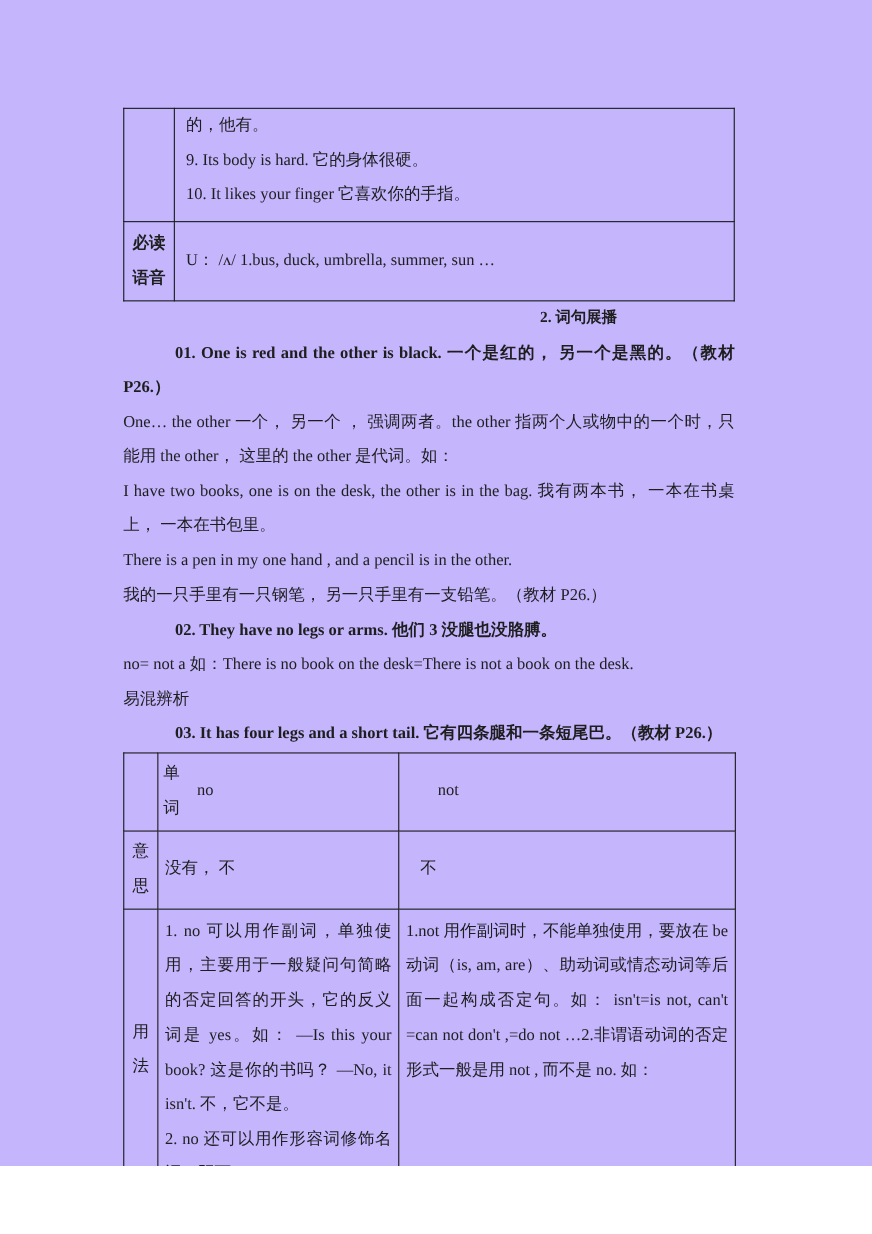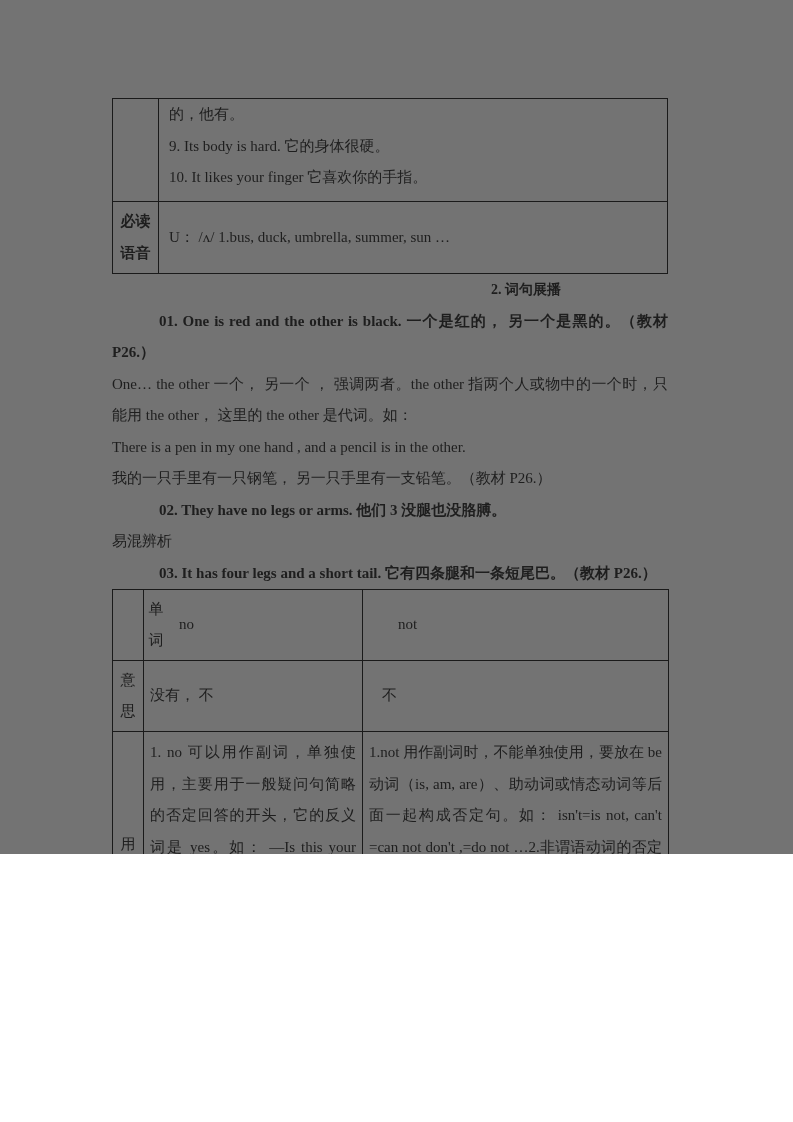--- a/index.html
+++ b/index.html
@@ -1,20 +1,20 @@
 <!DOCTYPE html>
 <html><head>
 <meta charset="utf-8">
 <style>
   * { margin:0; padding:0; box-sizing:border-box; }
   html,body { background:#ffffff; }
   .page {
     position:relative;
-    width:793px; height:854px;
-    background:#737373;
+    width:793px; height:1060px;
+    background:#c4b5fd;
     overflow:hidden;
     font-family:"Liberation Serif","DejaVu Serif",serif;
     font-size:15px;
     color:#1e1e1e;
   }
   .content {
     position:absolute;
     left:112px; top:98px;
     width:556px;
   }
@@ -103,23 +103,25 @@
           <td class="cnt r2">U：  /ʌ/ 1.bus, duck, umbrella, summer, sun …</td>
         </tr>
       </tbody>
     </table>
 
     <h3 class="heading">2. 词句展播</h3>
 
     <div class="body-text">
       <p class="ind">01. One is red and the other is black.  一个是红的， 另一个是黑的。（教材 P26.）</p>
       <p>One… the other 一个， 另一个 ， 强调两者。the other 指两个人或物中的一个时，只能用 the other， 这里的 the other 是代词。如：</p>
+      <p>I have two books, one is on the desk, the other is in the bag.  我有两本书， 一本在书桌上， 一本在书包里。</p>
       <p>There is a pen in my one hand , and a pencil is in the other.</p>
       <p>我的一只手里有一只钢笔， 另一只手里有一支铅笔。（教材 P26.）</p>
       <p class="ind">02. They have no legs or arms.  他们 3 没腿也没胳膊。</p>
+      <p>no= not a  如：There is no book on the desk=There is not a book on the desk.</p>
       <p>易混辨析</p>
       <p class="ind">03. It has four legs and a short tail.  它有四条腿和一条短尾巴。（教材 P26.）</p>
     </div>
 
     <table class="t2">
       <colgroup>
           <col class="c1">
           <col class="c2">
           <col class="c3">
         </colgroup>

